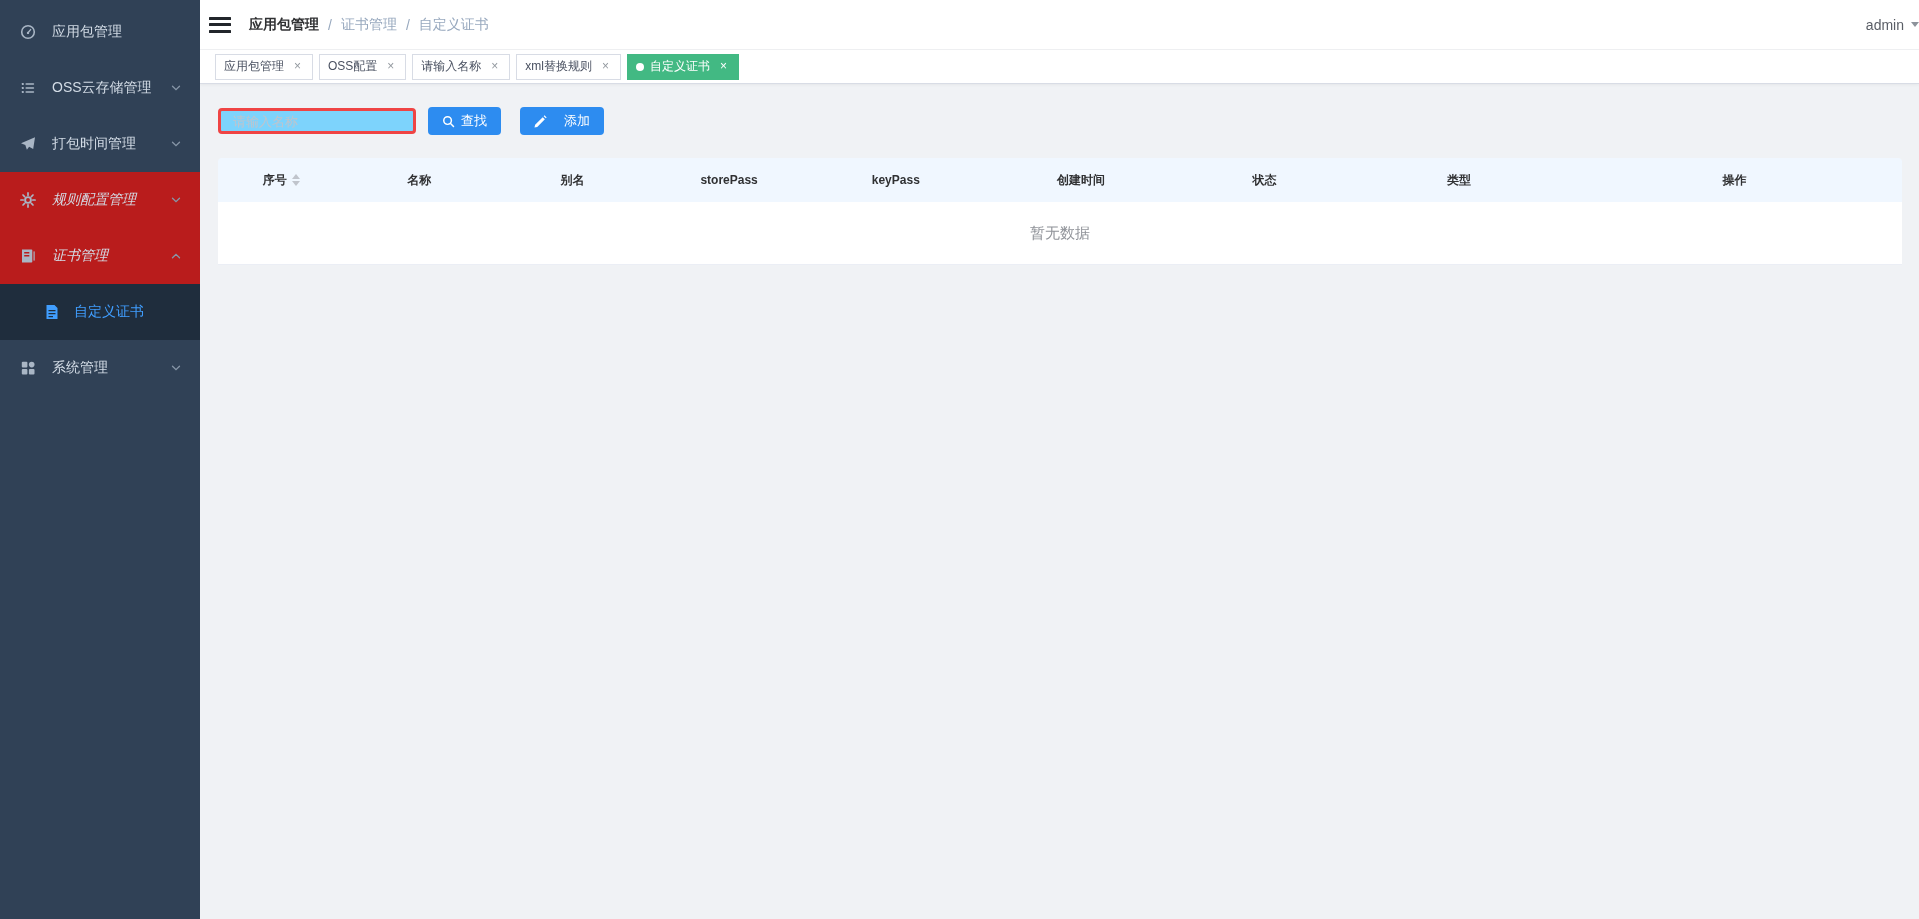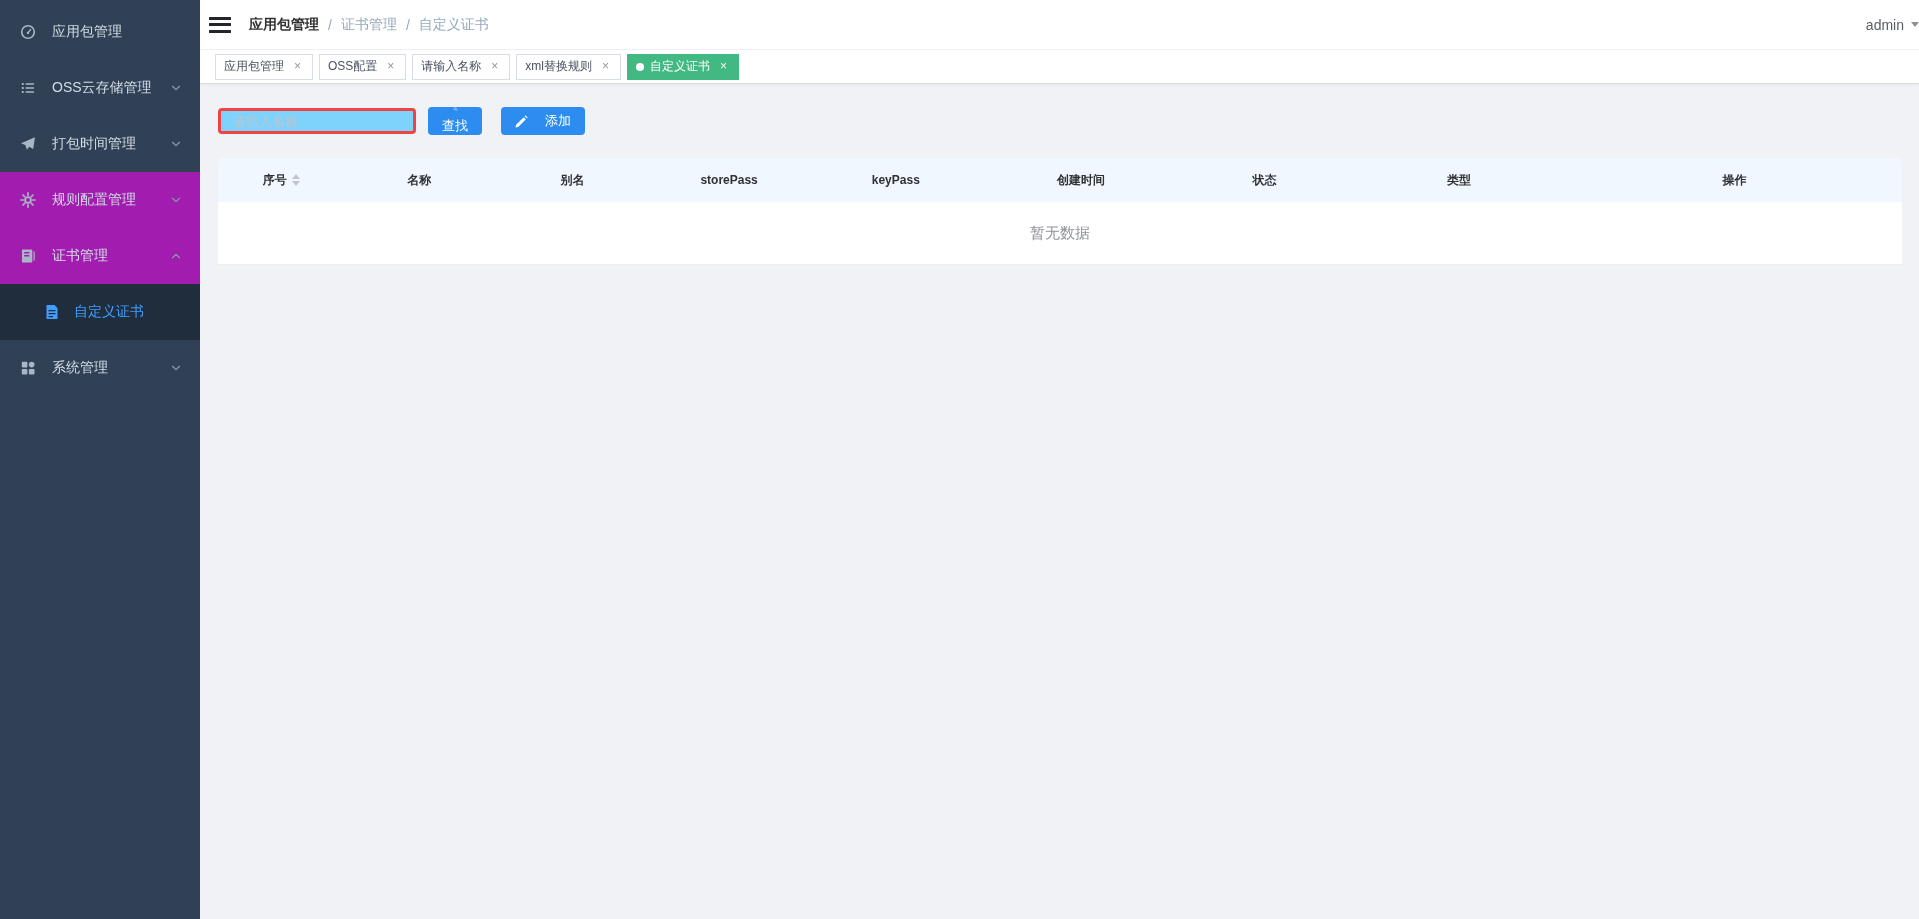--- a/index.html
+++ b/index.html
@@ -4,21 +4,21 @@
 <style>
   * { margin:0; padding:0; box-sizing:border-box; }
   html,body { width:1919px; height:919px; overflow:hidden;
     font-family:"Liberation Sans","DejaVu Sans",sans-serif; background:#f0f2f5; }
 
   
   .sidebar { position:absolute; left:0; top:0; width:200px; height:919px;
     background:#304156; padding-top:4px; z-index:5; }
   .menu-item { height:56px; display:flex; align-items:center; padding:0 20px;
     position:relative; color:#d3dce6; font-size:14px; cursor:pointer; }
-  .menu-item.tint { background:#a21caf; }
+  .menu-item.tint { background:#b91c1c;font-style:italic; }
   .mi-icon { width:16px; height:16px; margin-right:16px; color:#a9b6c5; flex:none; }
   .mi-icon svg { width:16px; height:16px; display:block; }
   .chev { position:absolute; right:18px; width:12px; height:12px; color:#8796a7; }
   .chev svg { width:12px; height:12px; display:block; }
   .chev.up svg { transform:rotate(180deg); }
   .sub-item { height:56px; display:flex; align-items:center;
     padding:0 20px 0 44px; background:#1f2d3d; color:#409eff; font-size:14px; cursor:pointer; }
   .sub-item .mi-icon { color:#409eff; margin-right:14px; }
 
   
@@ -54,21 +54,21 @@
   
   .content { padding:23px 17px 0 18px; }
   .toolbar { display:flex; align-items:center; margin-bottom:23px; }
   .search-input { width:198px; height:26px; border:3px solid #ef4444; border-radius:4px;
     padding:0 12px; font-size:13px; color:#606266; background:#7dd3fc; outline:none;
     font-family:inherit; }
   .search-input::placeholder { color:#c0c4cc; }
   .btn { height:28px; display:inline-flex; align-items:center; gap:6px; padding:0 14px;
     background:#2d8cf0; color:#fff; border:none; border-radius:4px; font-size:13px;
     cursor:pointer; font-family:inherit; }
-  .btn-search { margin-left:12px;flex-direction:column; }
+  .btn-search { margin-left:12px; }
   .btn-add { margin-left:19px;gap:17px; }
   .btn svg { width:13px; height:13px; display:block; }
 
   
   .thead { display:flex; align-items:center; height:44px; background:#f0f7ff;
     border-radius:4px 4px 0 0; }
   .th { display:flex; align-items:center; justify-content:center; font-size:12px;
     font-weight:bold; color:#303133; }
   .w1{width:7.5%;} .w2{width:8.9%;} .w3{width:9.3%;} .w4{width:9.3%;} .w5{width:10.5%;}
   .w6{width:11.5%;align-items:center;} .w7{width:10.3%;} .w8{width:12.8%;} .w9{width:19.9%;}

